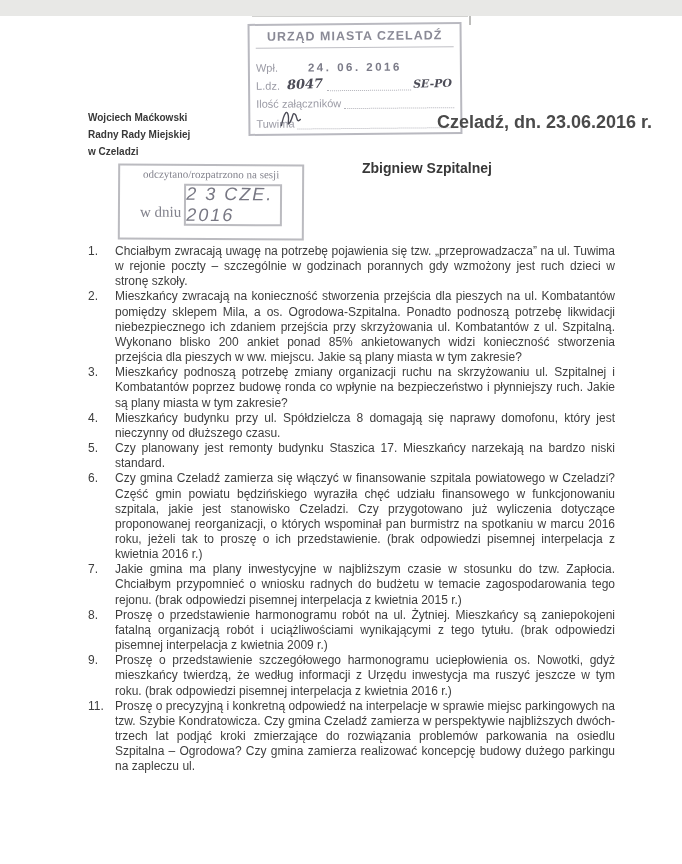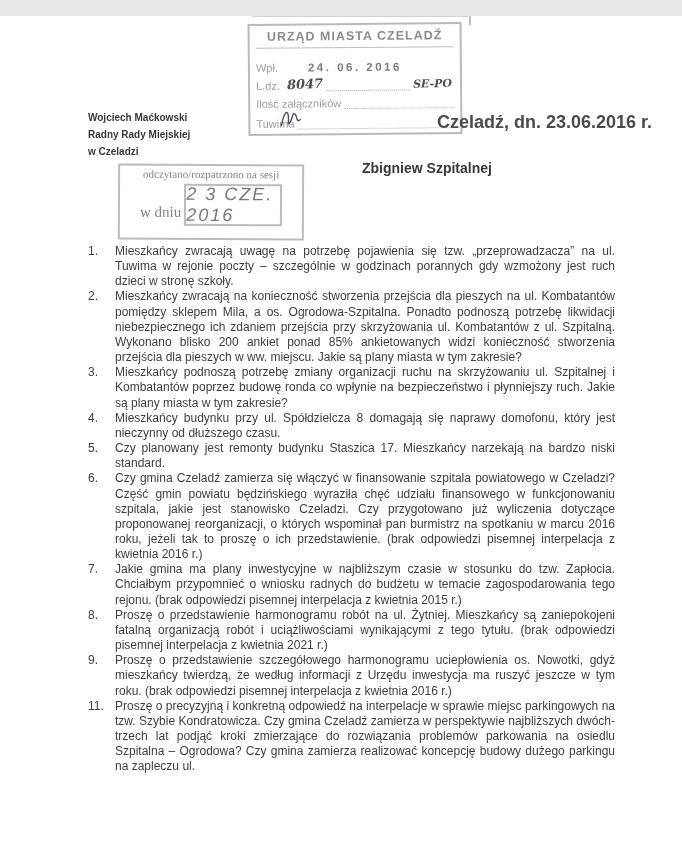--- a/index.html
+++ b/index.html
@@ -134,25 +134,25 @@
       <span class="wdniu">w dniu</span>
       <span class="innerbox">2 3 CZE. 2016</span>
     </div>
   </div>
 
   <div class="recipient">
     <div>Zbigniew Szpitalnej</div>
   </div>
 
   <ol class="qlist">
-    <li class="qitem"><span class="qnum">1.</span><span>Mieszkańcy zwracają uwagę na potrzebę pojawienia się tzw. „przeprowadzacza” na ul. Tuwima w rejonie poczty – szczególnie w godzinach porannych gdy wzmożony jest ruch dzieci w stronę szkoły.</span></li>
+    <li class="qitem"><span class="qnum">1.</span><span>Chciałbym zwracają uwagę na potrzebę pojawienia się tzw. „przeprowadzacza” na ul. Tuwima w rejonie poczty – szczególnie w godzinach porannych gdy wzmożony jest ruch dzieci w stronę szkoły.</span></li>
     <li class="qitem"><span class="qnum">2.</span><span>Mieszkańcy zwracają na konieczność stworzenia przejścia dla pieszych na ul. Kombatantów pomiędzy sklepem Mila, a os. Ogrodowa-Szpitalna. Ponadto podnoszą potrzebę likwidacji niebezpiecznego ich zdaniem przejścia przy skrzyżowania ul. Kombatantów z ul. Szpitalną. Wykonano blisko 200 ankiet ponad 85% ankietowanych widzi konieczność stworzenia przejścia dla pieszych w ww. miejscu. Jakie są plany miasta w tym zakresie?</span></li>
     <li class="qitem"><span class="qnum">3.</span><span>Mieszkańcy podnoszą potrzebę zmiany organizacji ruchu na skrzyżowaniu ul. Szpitalnej i Kombatantów poprzez budowę ronda co wpłynie na bezpieczeństwo i płynniejszy ruch. Jakie są plany miasta w tym zakresie?</span></li>
     <li class="qitem"><span class="qnum">4.</span><span>Mieszkańcy budynku przy ul. Spółdzielcza 8 domagają się naprawy domofonu, który jest nieczynny od dłuższego czasu.</span></li>
     <li class="qitem"><span class="qnum">5.</span><span>Czy planowany jest remonty budynku Staszica 17. Mieszkańcy narzekają na bardzo niski standard.</span></li>
     <li class="qitem"><span class="qnum">6.</span><span>Czy gmina Czeladź zamierza się włączyć w finansowanie szpitala powiatowego w Czeladzi? Część gmin powiatu będzińskiego wyraziła chęć udziału finansowego w funkcjonowaniu szpitala, jakie jest stanowisko Czeladzi. Czy przygotowano już wyliczenia dotyczące proponowanej reorganizacji, o których wspominał pan burmistrz na spotkaniu w marcu 2016 roku, jeżeli tak to proszę o ich przedstawienie. (brak odpowiedzi pisemnej interpelacja z kwietnia 2016 r.)</span></li>
     <li class="qitem"><span class="qnum">7.</span><span>Jakie gmina ma plany inwestycyjne w najbliższym czasie w stosunku do tzw. Zapłocia. Chciałbym przypomnieć o wniosku radnych do budżetu w temacie zagospodarowania tego rejonu. (brak odpowiedzi pisemnej interpelacja z kwietnia 2015 r.)</span></li>
-    <li class="qitem"><span class="qnum">8.</span><span>Proszę o przedstawienie harmonogramu robót na ul. Żytniej. Mieszkańcy są zaniepokojeni fatalną organizacją robót i uciążliwościami wynikającymi z tego tytułu. (brak odpowiedzi pisemnej interpelacja z kwietnia 2021 r.)</span></li>
+    <li class="qitem"><span class="qnum">8.</span><span>Proszę o przedstawienie harmonogramu robót na ul. Żytniej. Mieszkańcy są zaniepokojeni fatalną organizacją robót i uciążliwościami wynikającymi z tego tytułu. (brak odpowiedzi pisemnej interpelacja z kwietnia 2009 r.)</span></li>
     <li class="qitem"><span class="qnum">9.</span><span>Proszę o przedstawienie szczegółowego harmonogramu uciepłowienia os. Nowotki, gdyż mieszkańcy twierdzą, że według informacji z Urzędu inwestycja ma ruszyć jeszcze w tym roku. (brak odpowiedzi pisemnej interpelacja z kwietnia 2016 r.)</span></li>
     <li class="qitem"><span class="qnum">11.</span><span>Proszę o precyzyjną i konkretną odpowiedź na interpelacje w sprawie miejsc parkingowych na tzw. Szybie Kondratowicza. Czy gmina Czeladź zamierza w perspektywie najbliższych dwóch-trzech lat podjąć kroki zmierzające do rozwiązania problemów parkowania na osiedlu Szpitalna – Ogrodowa? Czy gmina zamierza realizować koncepcję budowy dużego parkingu na zapleczu ul.</span></li>
   </ol>
 
 </div>
 
 </body></html>

